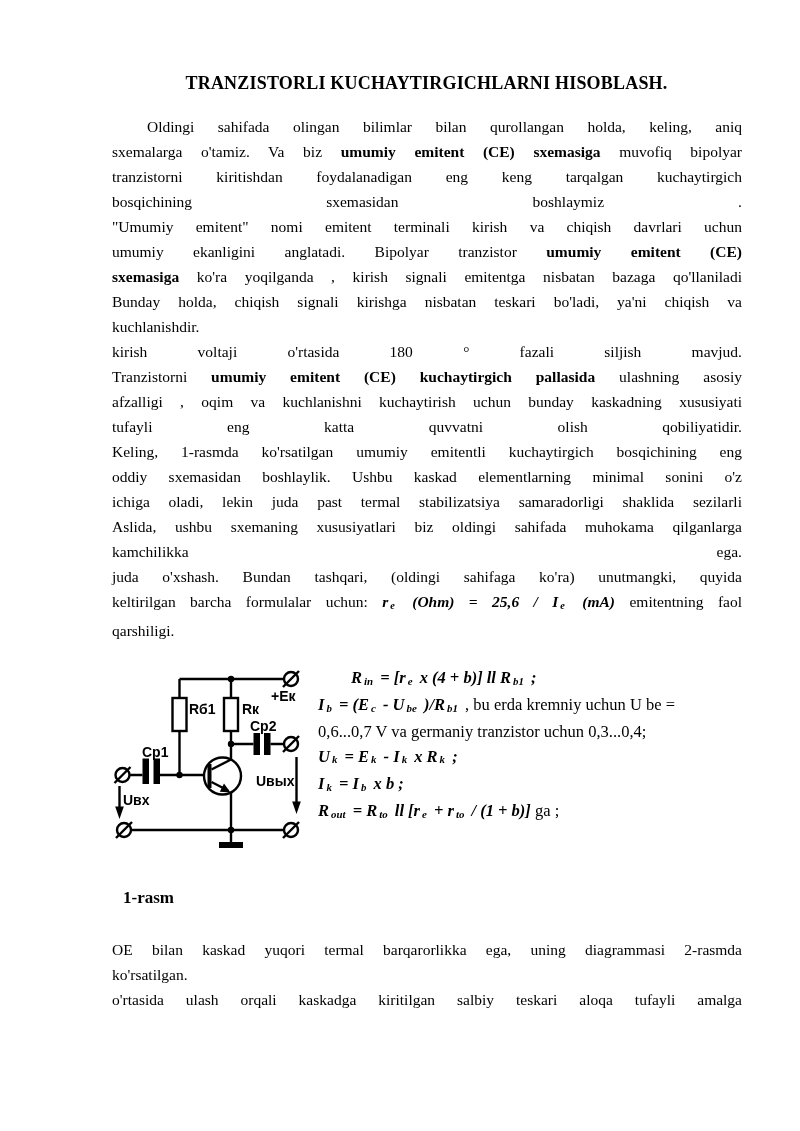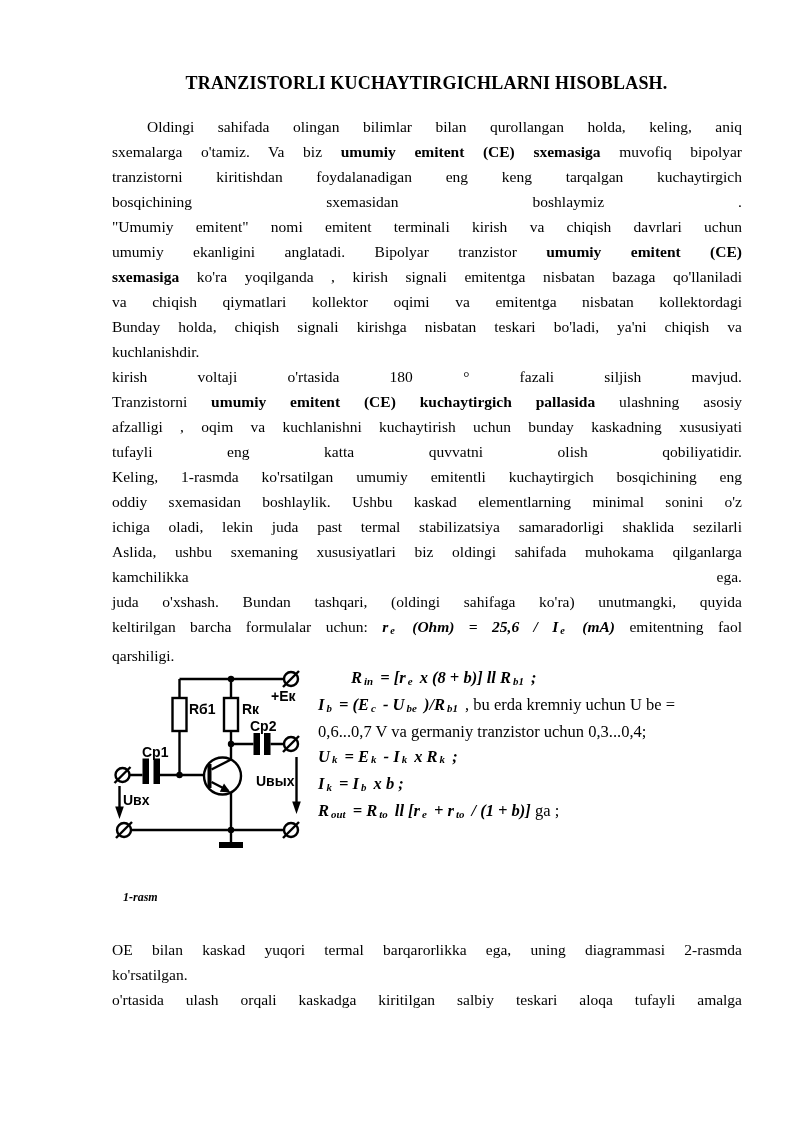--- a/index.html
+++ b/index.html
@@ -31,21 +31,21 @@
     font-size:0.66em; vertical-align:-0.18em; padding:0 3px 0 2px;
   }
   .formulas {
     position:absolute; left:318px; top:666px; width:440px;
     font-size:16.5px; line-height:24.2px;
   }
   .formulas .line { white-space:nowrap; min-height:24.2px; }
   .formulas .line.ind { text-indent:33px; }
   .caption {
     position:absolute; left:123px; top:885px;
-    font-size:12px; font-weight:bold; font-style:italic; line-height:25px;text-align:right;
+    font-size:17px; font-weight:bold; line-height:25px;text-align:right;
   }
   .circuit { position:absolute; left:100px; top:660px; width:215px; height:200px; }
   .circuit .wire { stroke:#000; stroke-width:2.4; fill:none; }
   .circuit .comp { stroke:#000; stroke-width:2.4; fill:#fff; }
   .circuit .solid { fill:#000; stroke:none; }
   .circuit text {
     font-family:"Liberation Sans","DejaVu Sans",sans-serif;
     font-weight:bold; font-size:14px; fill:#000;
   }
 </style>
@@ -57,21 +57,20 @@
   <h1 class="title">TRANZISTORLI KUCHAYTIRGICHLARNI HISOBLASH.</h1>
 
   <div class="body-block">
       <div class="line j ind"><span class="run-n">Oldingi sahifada olingan bilimlar bilan qurollangan holda, keling, aniq</span></div>
       <div class="line j"><span class="run-n">sxemalarga o'tamiz. Va biz </span><span class="run-b">umumiy emitent (CE) sxemasiga</span><span class="run-n"> muvofiq bipolyar</span></div>
       <div class="line j"><span class="run-n">tranzistorni kiritishdan foydalanadigan eng keng tarqalgan kuchaytirgich</span></div>
       <div class="line j"><span class="run-n">bosqichining sxemasidan boshlaymiz .</span></div>
       <div class="line j"><span class="run-n">"Umumiy emitent" nomi emitent terminali kirish va chiqish davrlari uchun</span></div>
       <div class="line j"><span class="run-n">umumiy ekanligini anglatadi. Bipolyar tranzistor </span><span class="run-b">umumiy emitent (CE)</span></div>
       <div class="line j"><span class="run-b">sxemasiga</span><span class="run-n"> ko'ra yoqilganda , kirish signali emitentga nisbatan bazaga qo'llaniladi</span></div>
-      <div class="line j"><span class="run-n">va chiqish qiymatlari kollektor oqimi va emitentga nisbatan kollektordagi</span></div>
       <div class="line j"><span class="run-n">Bunday holda, chiqish signali kirishga nisbatan teskari bo'ladi, ya'ni chiqish va</span></div>
       <div class="line l"><span class="run-n">kuchlanishdir.</span></div>
       <div class="line j"><span class="run-n">kirish voltaji o'rtasida 180 ° fazali siljish mavjud.</span></div>
       <div class="line j"><span class="run-n">Tranzistorni </span><span class="run-b">umumiy emitent (CE) kuchaytirgich pallasida</span><span class="run-n"> ulashning asosiy</span></div>
       <div class="line j"><span class="run-n">afzalligi , oqim va kuchlanishni kuchaytirish uchun bunday kaskadning xususiyati</span></div>
       <div class="line j"><span class="run-n">tufayli eng katta quvvatni olish qobiliyatidir.</span></div>
       <div class="line j"><span class="run-n">Keling, 1-rasmda ko'rsatilgan umumiy emitentli kuchaytirgich bosqichining eng</span></div>
       <div class="line j"><span class="run-n">oddiy sxemasidan boshlaylik. Ushbu kaskad elementlarning minimal sonini o'z</span></div>
       <div class="line j"><span class="run-n">ichiga oladi, lekin juda past termal stabilizatsiya samaradorligi shaklida sezilarli</span></div>
       <div class="line j"><span class="run-n">Aslida, ushbu sxemaning xususiyatlari biz oldingi sahifada muhokama qilganlarga</span></div>
@@ -156,21 +155,21 @@
     <text x="189" y="714">Rб1</text>
     <text x="242" y="714">Rк</text>
     <text x="142" y="757">Cp1</text>
     <text x="250" y="731">Cp2</text>
     <text x="271" y="701">+Ек</text>
     <text x="123" y="805">Uвх</text>
     <text x="256" y="786">Uвых</text>
   </svg>
 
   <div class="formulas">
-      <div class="line  ind"><span class="run-bi">R</span><span class="run-s">in</span><span class="run-bi"> = [r</span><span class="run-s">e</span><span class="run-bi"> x (8 + b)] ll R</span><span class="run-s">b1</span><span class="run-bi"> ;</span></div>
+      <div class="line  ind"><span class="run-bi">R</span><span class="run-s">in</span><span class="run-bi"> = [r</span><span class="run-s">e</span><span class="run-bi"> x (4 + b)] ll R</span><span class="run-s">b1</span><span class="run-bi"> ;</span></div>
       <div class="line "><span class="run-bi">I</span><span class="run-s">b</span><span class="run-bi"> = (E</span><span class="run-s">c</span><span class="run-bi"> - U</span><span class="run-s">be</span><span class="run-bi"> )/R</span><span class="run-s">b1</span><span class="run-n"> , bu erda kremniy uchun U be =</span></div>
       <div class="line "><span class="run-n">0,6...0,7 V va germaniy tranzistor uchun 0,3...0,4;</span></div>
       <div class="line "><span class="run-bi">U</span><span class="run-s">k</span><span class="run-bi"> = E</span><span class="run-s">k</span><span class="run-bi"> - I</span><span class="run-s">k</span><span class="run-bi"> x R</span><span class="run-s">k</span><span class="run-bi"> ;</span></div>
       <div class="line "><span class="run-bi">I</span><span class="run-s">k</span><span class="run-bi"> = I</span><span class="run-s">b</span><span class="run-bi"> x b ;</span></div>
       <div class="line "><span class="run-bi">R</span><span class="run-s">out</span><span class="run-bi"> = R</span><span class="run-s">to</span><span class="run-bi"> ll [r</span><span class="run-s">e</span><span class="run-bi"> + r</span><span class="run-s">to</span><span class="run-bi"> / (1 + b)]</span><span class="run-n"> ga ;</span></div>
     </div>
 
   <div class="caption">1-rasm</div>
 
   <div class="bottom-block">

